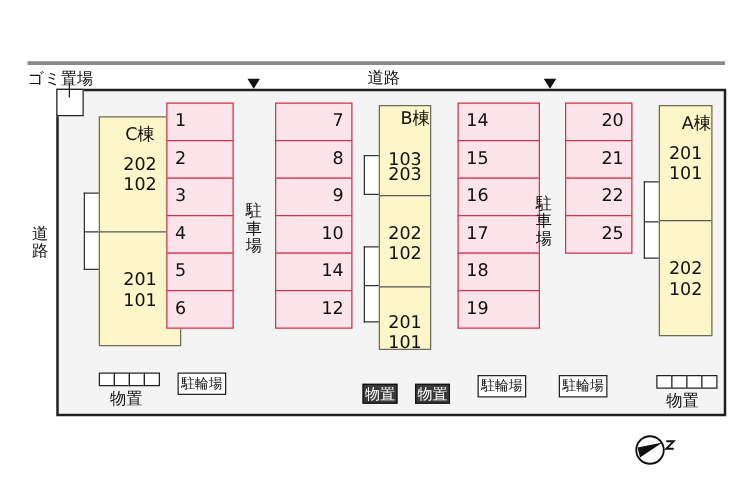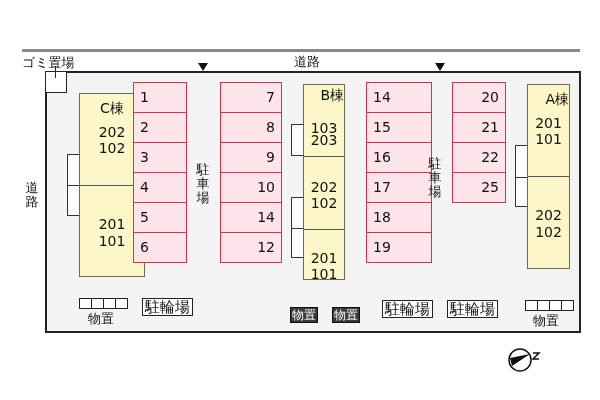--- a/index.html
+++ b/index.html
@@ -19,21 +19,21 @@
   .btext { position:absolute; left:0; right:0; text-align:center; font-size:14px; line-height:16px; }
   .balcony { background:#fff; border:1px solid #333; border-right:none; box-sizing:border-box; }
   .lot-col { display:flex; flex-direction:column; }
   .lot { background:#fde4ea; border:1px solid #d4314b; box-sizing:border-box;
          height:31px; margin-top:-1px; font-size:14px; line-height:29px; padding:0 6px; }
   .lot:first-child { margin-top:0; }
   .lot.r { text-align:right; }
   .storage-boxes { display:flex; }
   .sbox { width:11px; height:9px; border:1px solid #222; background:#fff; margin-left:-1px; }
   .sbox:first-child { margin-left:0; }
-  .bike { border:1px solid #222; background:#fff; font-size:15px; padding:0 2px; line-height:16px; }
+  .bike { border:1px solid #222; background:#fff; font-size:11px; padding:0 2px; line-height:16px; }
   .dark-tag { background:#3a3a3a; color:#fff; font-size:12px; line-height:14px; padding:0 1px;
               border:1px solid #111; }
   .arrow { width:0; height:0; border-left:5px solid transparent; border-right:5px solid transparent;
            border-top:8px solid #111; }
 </style>
 </head>
 <body>
 
 <div class="abs road-line"></div>
 <div class="abs label" style="left:294px; top:53px;">道路</div>

